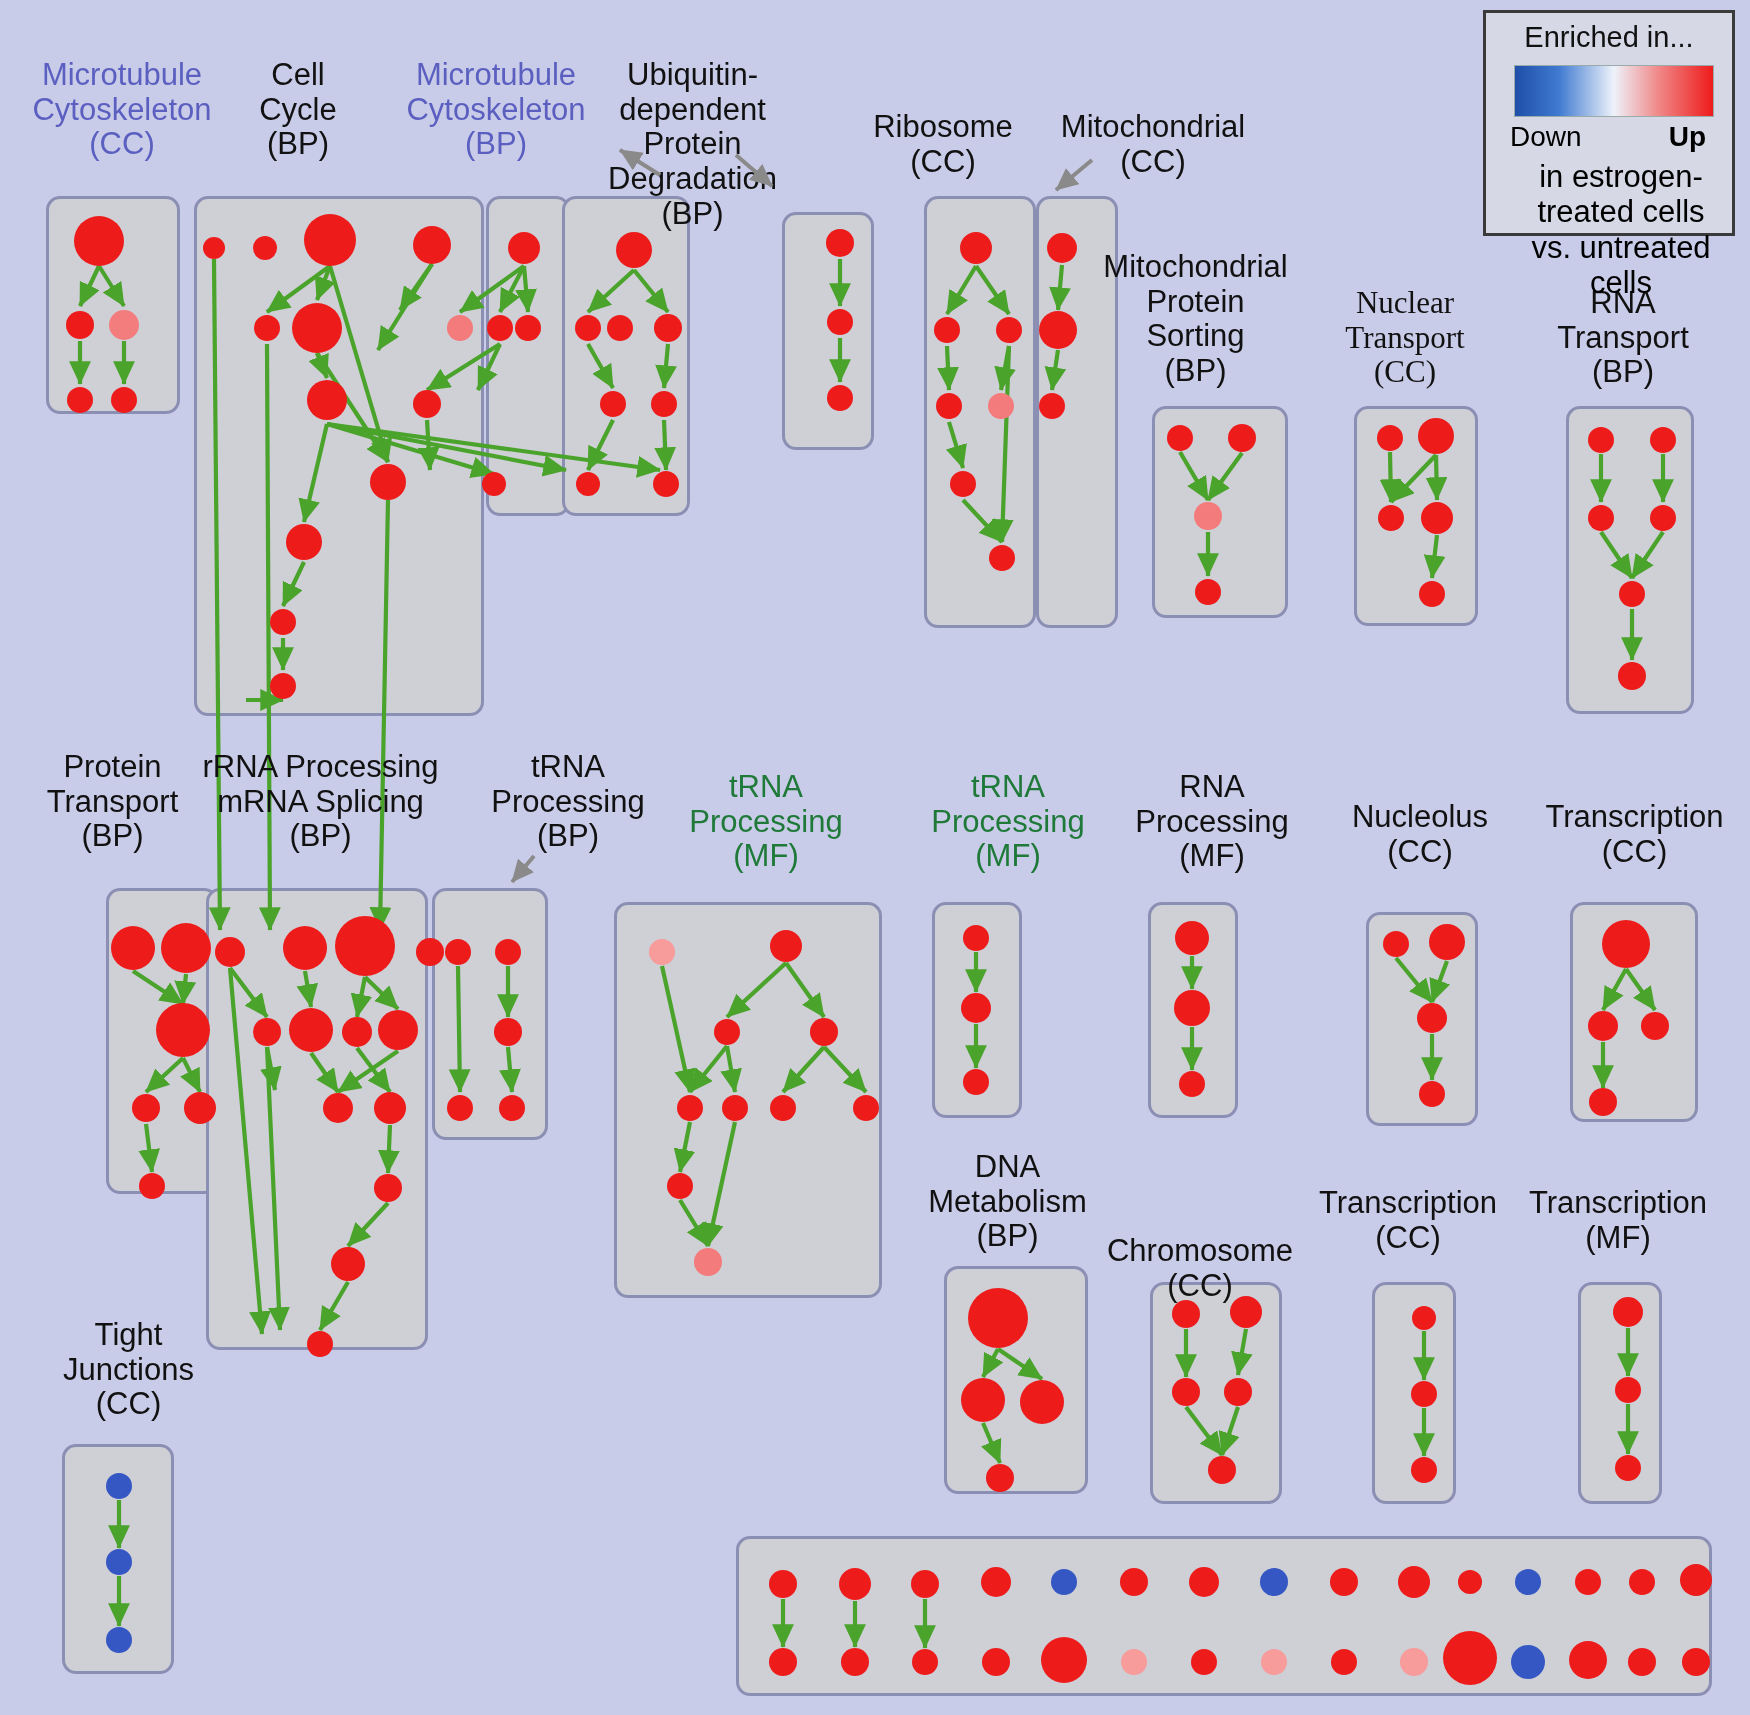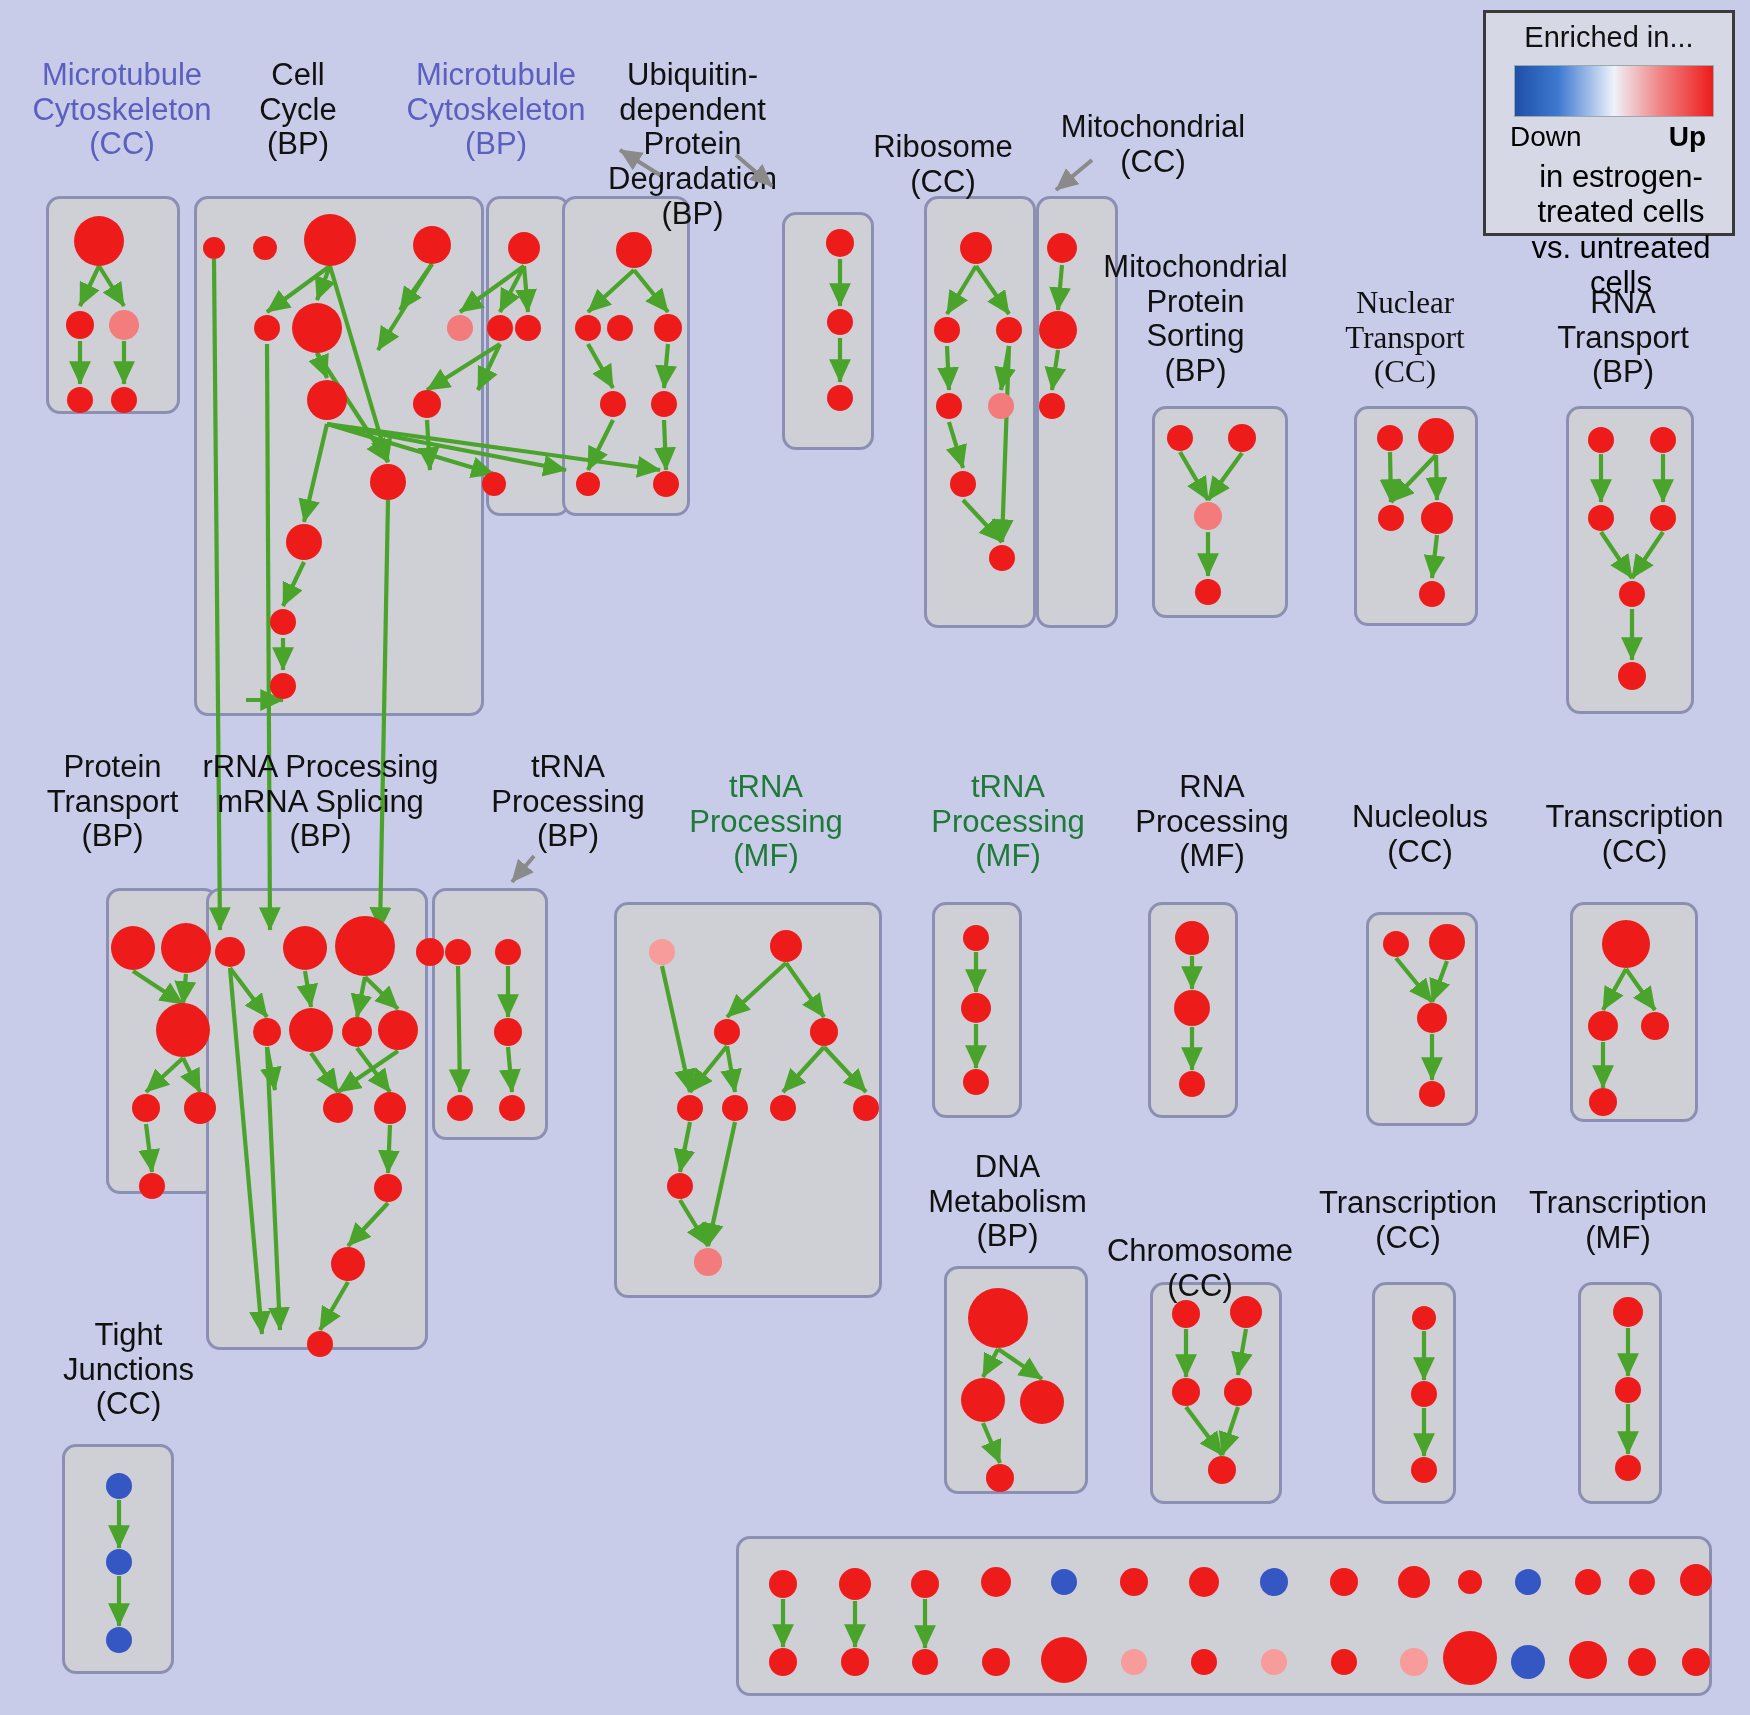--- a/index.html
+++ b/index.html
@@ -395,21 +395,21 @@
 Cycle
 (BP)</div>
       <div class="label cc-purple" style="left: 398px; top: 58px; width: 196px;">Microtubule
 Cytoskeleton
 (BP)</div>
       <div class="label" style="left: 600px; top: 58px; width: 185px;">Ubiquitin-
 dependent
 Protein
 Degradation
 (BP)</div>
-      <div class="label" style="left: 858px; top: 110px; width: 170px; margin-top: 20px;">Ribosome
+      <div class="label" style="left: 858px; top: 110px; width: 170px;">Ribosome
 (CC)</div>
       <div class="label" style="left: 1043px; top: 110px; width: 220px;">Mitochondrial
 (CC)</div>
       <div class="label" style="left: 1093px; top: 250px; width: 205px;">Mitochondrial
 Protein
 Sorting
 (BP)</div>
       <div class="label" style="left: 1320px; top: 286px; width: 170px; font-family: Liberation Serif, serif;">Nuclear
 Transport
 (CC)</div>

